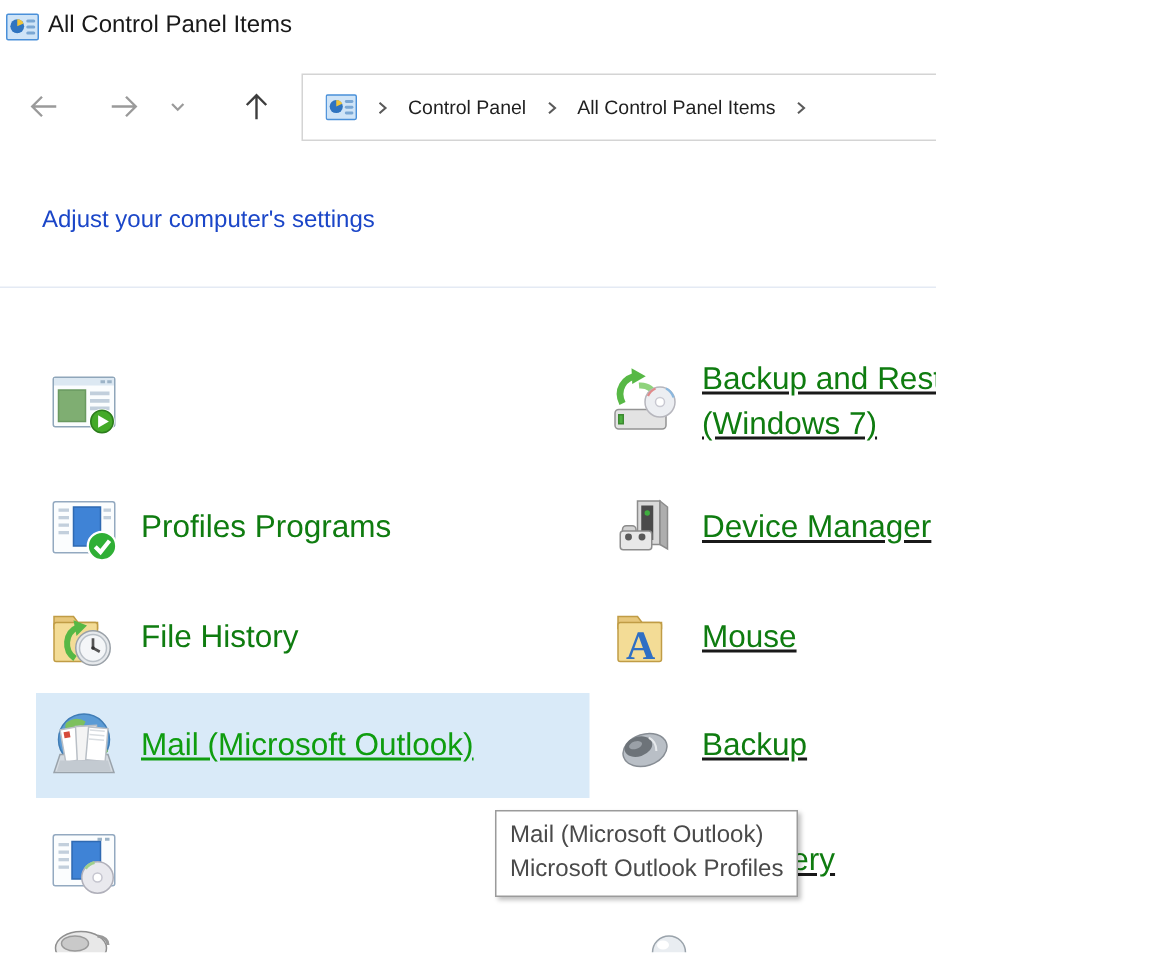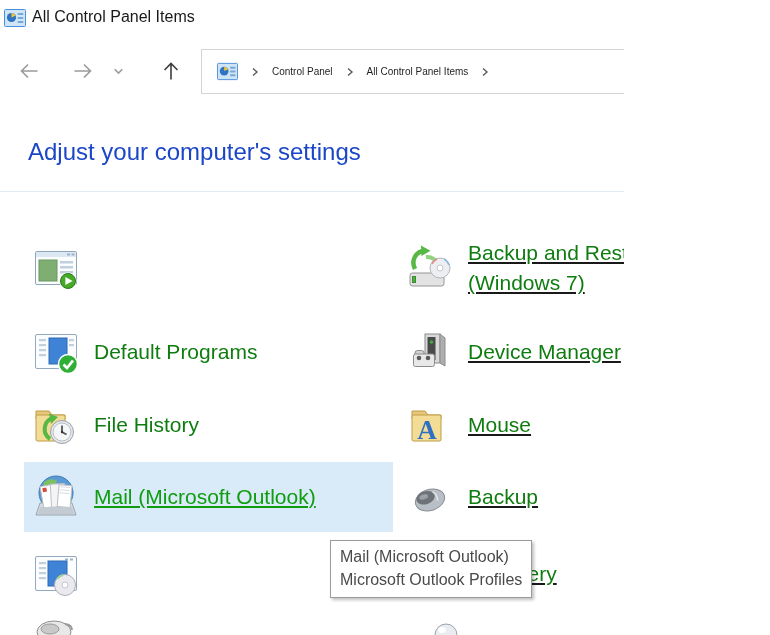--- a/index.html
+++ b/index.html
@@ -18,25 +18,25 @@
   .navbtn svg{display:block;}
   .btn-back{left:12px;color:#9a9a9a;}
   .btn-forward{left:66px;color:#9a9a9a;}
   .btn-recent{left:106px;width:24px;color:#9a9a9a;}
   .btn-up{left:154px;color:#3d3d3d;}
 
   .breadcrumb-box{position:absolute;left:201px;top:5px;width:575px;height:45px;background:#fff;
                   border:1px solid #d4d4d4;box-sizing:border-box;display:flex;align-items:center;
                   padding-left:15px;gap:11px;}
   .breadcrumb-box .bc-icon{width:21px;height:21px;flex:0 0 auto;}
-  .bc-seg{font-size:10px;color:#1f1f1f;white-space:nowrap;}
+  .bc-seg{font-size:13px;color:#1f1f1f;white-space:nowrap;}
   .bc-chev{display:flex;align-items:center;color:#5a5a5a;}
 
   
-  .page-heading{position:absolute;left:28px;top:138px;font-size:24px;font-weight:400;color:#1b46c8;white-space:nowrap;}
+  .page-heading{position:absolute;left:28px;top:138px;font-size:16px;font-weight:400;color:#1b46c8;white-space:nowrap;}
   .heading-divider{position:absolute;left:0;top:191px;width:770px;height:1px;background:#e4eaf4;}
 
   
   .cpl-item{position:absolute;display:flex;align-items:center;gap:14px;height:70px;
             padding-left:8px;box-sizing:border-box;cursor:pointer;}
   .cpl-item .ico{width:48px;height:48px;flex:0 0 auto;}
   .cpl-item .label{font-size:21px;color:#0f7c10;max-width:262px;line-height:1.45;}
   .col-left{left:24px;width:369px;}
   .col-right{left:398px;width:365px;text-decoration:underline;}
   .r1{top:233px;} .r2{top:317px;} .r3{top:390px;} .r4{top:462px;} .r5{top:539px;}
@@ -179,21 +179,21 @@
         <rect x="7" y="16" width="7" height="2.2" fill="#c2cfdc"></rect>
         <rect x="7" y="21" width="7" height="2.2" fill="#c2cfdc"></rect>
         <rect x="7" y="26" width="7" height="2.2" fill="#c2cfdc"></rect>
         <rect x="37" y="11" width="5" height="2.2" fill="#c2cfdc"></rect>
         <rect x="37" y="16" width="5" height="2.2" fill="#c2cfdc"></rect>
         <rect x="17" y="10" width="18" height="26" fill="#3f83d6" stroke="#2f6ab2"></rect>
         <circle cx="36" cy="36" r="9.5" fill="#2faf35" stroke="#fff" stroke-width="1.5"></circle>
         <path d="M31.5 36.5 L35 40 L41 32.5" stroke="#fff" stroke-width="2.8" fill="none"></path>
       </svg>
     </span>
-    <span class="label">Default Programs</span>
+    <span class="label">Profiles Programs</span>
   </div>
 
   <div class="cpl-item col-right r2">
     <span class="ico">
       <svg viewBox="0 0 48 48" width="48" height="48">
         <rect x="19" y="6" width="15" height="29" fill="#d9d9d9" stroke="#8c8c8c"></rect>
         <path d="M34 6 L39 10 L39 38 L34 35 Z" fill="#aeaeae" stroke="#8c8c8c"></path>
         <rect x="21.5" y="9" width="8" height="23" fill="#4a4a4a"></rect>
         <circle cx="25.5" cy="14" r="1.8" fill="#3fae3f"></circle>
         <rect x="9" y="22.5" width="9" height="6" rx="2.5" fill="#d2d2d2" stroke="#8c8c8c"></rect>

